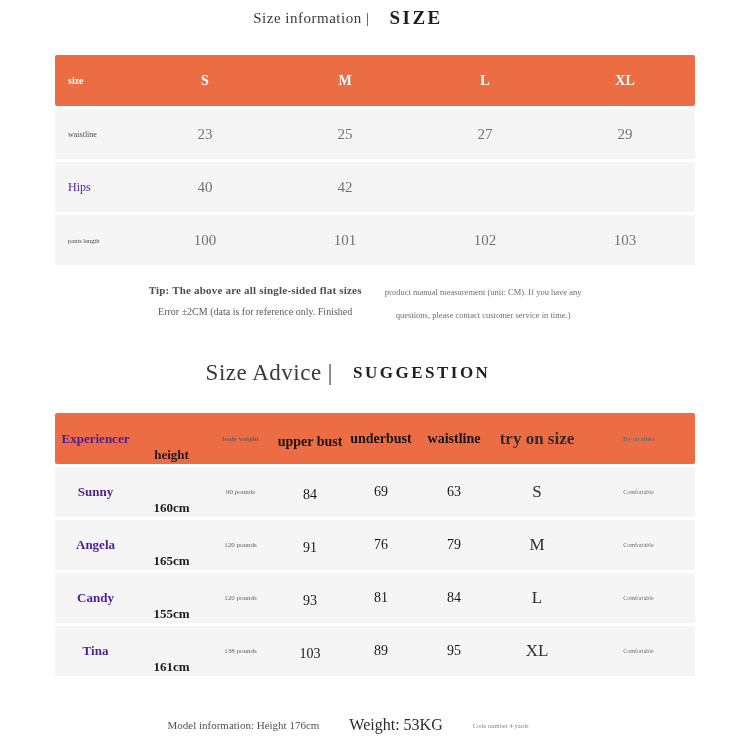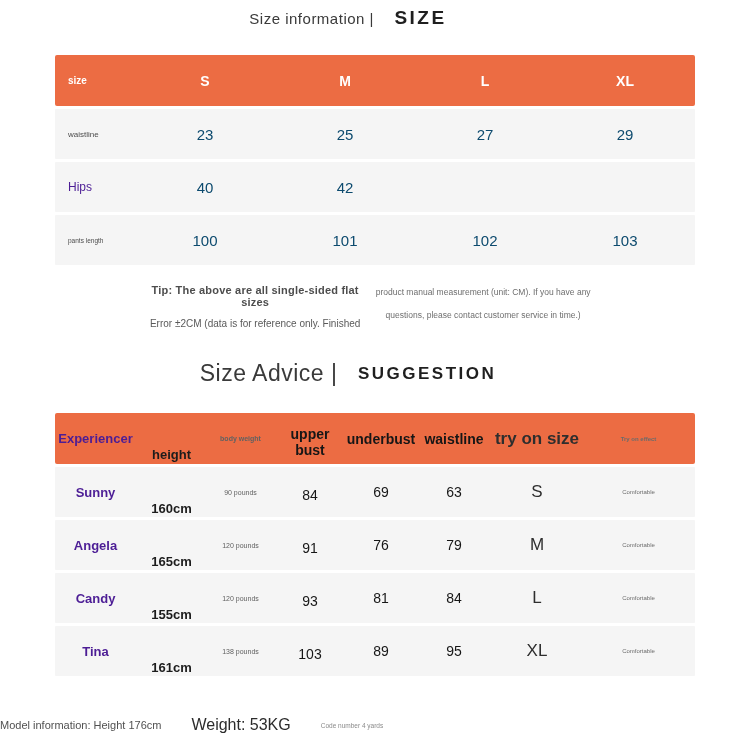--- a/index.html
+++ b/index.html
@@ -1,19 +1,19 @@
 <!DOCTYPE html>
 <html><head>
 <meta charset="utf-8">
 <style>
   * { margin:0; padding:0; box-sizing:border-box; }
   html,body { background:#ffffff; }
   #canvas {
     position:relative; width:696px; height:750px; background:#ffffff;
-    font-family:Liberation Sans, sans-serif; overflow:hidden;
+    font-family:Liberation Serif, serif; overflow:hidden;
   }
 
   
   .sec-title { position:absolute; left:0; right:0; text-align:center; white-space:nowrap; }
   .sec-title .t-normal { font-size:15px; color:#3a3a3a; letter-spacing:0.5px; vertical-align:middle; }
   .sec-title .t-strong { font-size:19px; font-weight:bold; color:#1f1f1f; letter-spacing:2.5px; margin-left:16px; vertical-align:middle; }
   #title-size { top:7px; }
   #title-advice { top:360px; }
   #title-advice .t-normal { font-size:23px; }
   #title-advice .t-strong { font-size:17px; }
@@ -26,21 +26,21 @@
   }
   .trow.thead { background:#ec6c43; height:51px; border-radius:2px; }
   .cell { text-align:center; color:#1c1c1c; }
 
   
   #size-table { top:55px; }
   .t1-label { width:80px; text-align:left; padding-left:13px; }
   .t1-col  { width:140px; text-align:center; }
   #size-table .thead .t1-label { font-size:10px; font-weight:bold; color:#ffffff; }
   #size-table .thead .t1-col  { font-size:14px; font-weight:bold; color:#ffffff; }
-  #size-table .t1-col { font-size:15px; color:#0c4a6e; }
+  #size-table .t1-col { font-size:15px; color:#737373; }
   .lbl-sm  { font-size:8px;  color:#4c4c4c; }
   .lbl-md  { font-size:12px; color:#4c1d95; }
   .lbl-xs  { font-size:6.5px; color:#4c4c4c; }
 
   
   #tip { position:absolute; top:284px; left:148px; width:456px; display:flex; }
   .tip-col { text-align:center; }
   #tip-left { width:47%; }
   #tip-right { width:53%; padding-top:3px; }
   #tip-left .tip-l1 { font-size:11px; font-weight:bold; color:#4d4d4d; margin-bottom:10px; letter-spacing:0.2px; }
@@ -64,21 +64,21 @@
   #sugg-table .trow .c0 { font-size:13px; font-weight:bold; color:#4c1d95; }
   #sugg-table .trow .c1 { font-size:13px; font-weight:bold; color:#1c1c1c; }
   #sugg-table .trow .c2 { font-size:7px; color:#616161; }
   #sugg-table .trow .c3, #sugg-table .trow .c4, #sugg-table .trow .c5 { font-size:14px; color:#161616; }
   #sugg-table .trow .c6 { font-size:17px; color:#2e2e2e; }
   #sugg-table .trow .c7 { font-size:6px; color:#6b6b6b; }
 
   
   #footer {
     position:absolute; top:716px; left:0; right:0;
-    display:flex; align-items:center; gap:30px; white-space:nowrap;
+    display:flex; justify-content:center; align-items:center; gap:30px; white-space:nowrap;
   }
   #footer .f-model { font-size:11px; color:#515151; }
   #footer .f-weight { font-size:16px; color:#2c2c2c; }
   #footer .f-code { font-size:6.5px; color:#8a8a8a; }
 </style>
 </head>
 <body>
 
 <div id="canvas">
 

